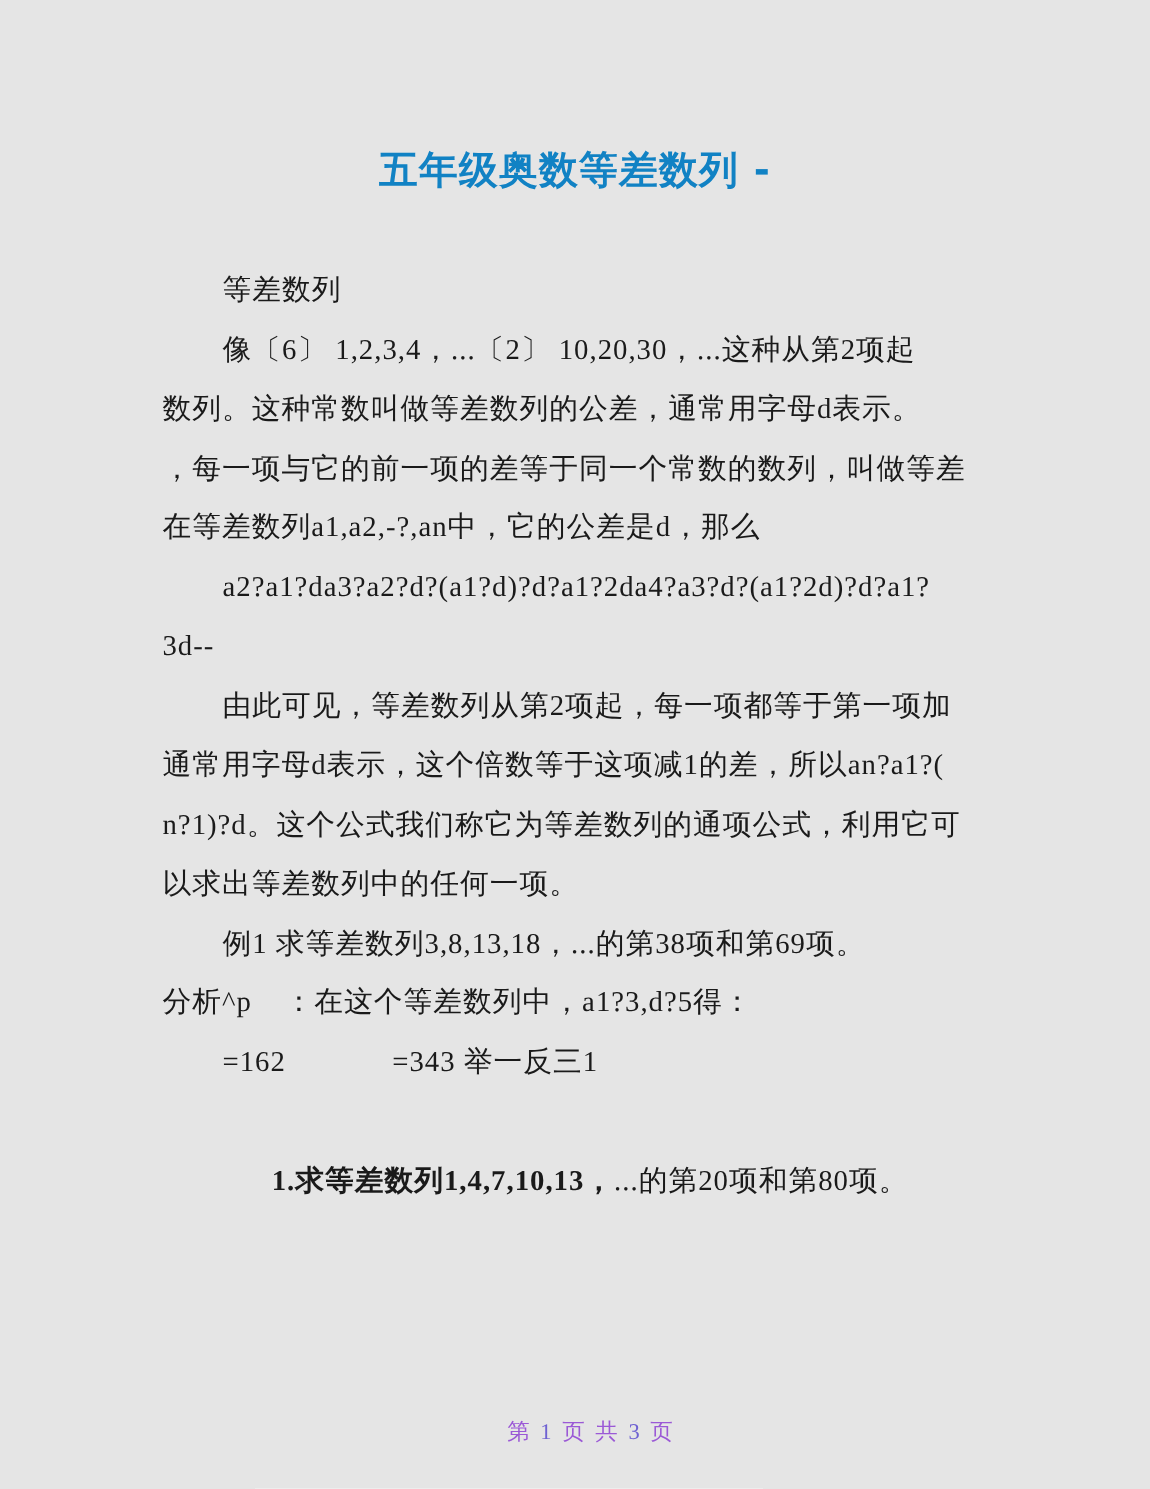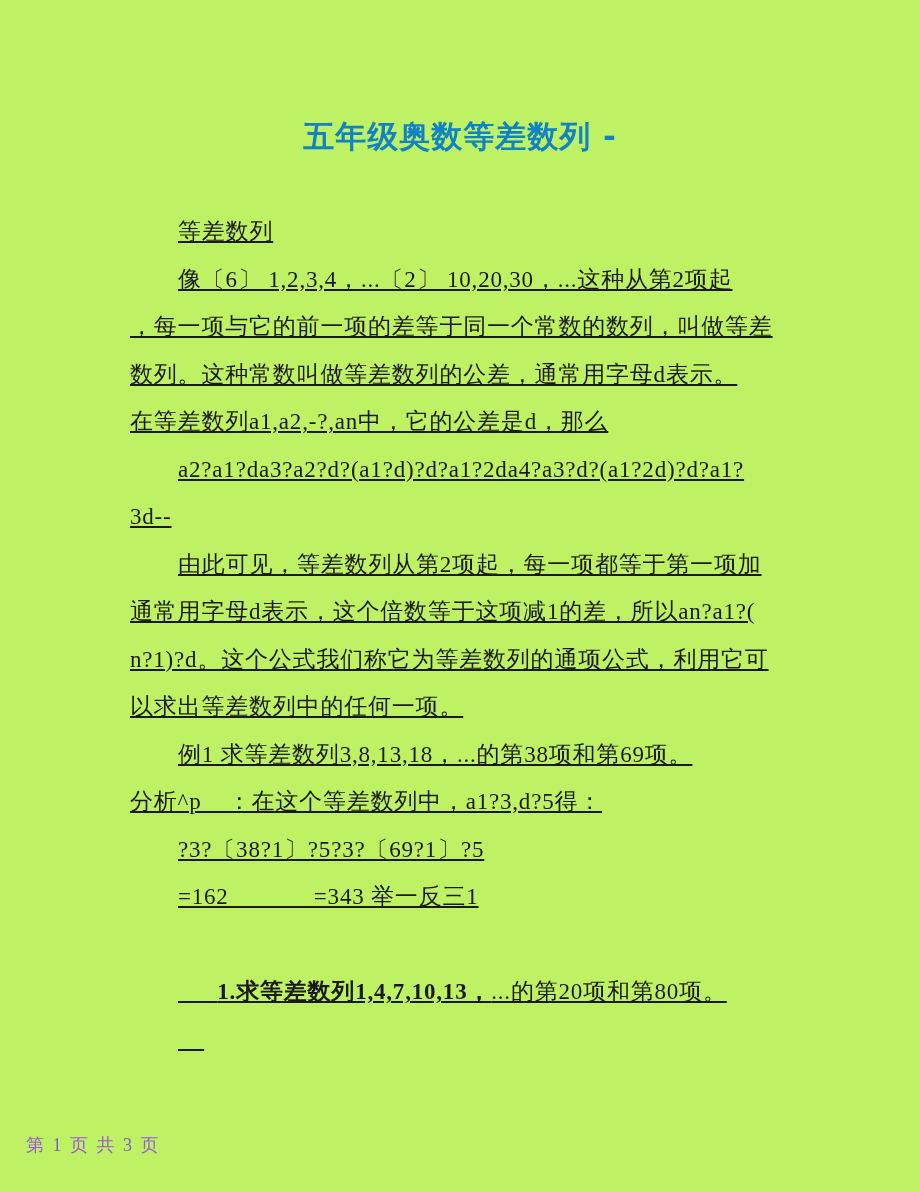--- a/index.html
+++ b/index.html
@@ -3,75 +3,74 @@
 <meta charset="utf-8">
 <style>
   html,body{margin:0;padding:0;}
   body{
     width:920px;height:1191px;
     background:#ffffff;
     font-family:"Liberation Serif","DejaVu Serif",serif;
     position:relative;
     overflow:hidden;
   }
-  .page{position:absolute;inset:0;background:#bef264;}
+  .page{position:absolute;inset:0;background:#e5e5e5;}
   .doc-title{
     margin:116px 0 0 0;
     text-align:center;
     font-family:"DejaVu Sans","Liberation Sans",sans-serif;
     font-weight:bold;
     font-size:31px;
     line-height:40px;
     letter-spacing:1px;
     color:#1182c4;
   }
   .doc-body{
     margin:52px 130px 0 130px;
     font-size:23px;
     line-height:47.5px;
     letter-spacing:0.8px;
     color:#1a1a1a;
-    text-decoration:underline;
   }
   .ln{white-space:pre;}
   .ind{padding-left:48px;}
   .exercise .bold-seg{font-weight:bold;}
   .page-footer{
     position:absolute;
     top:1106px;left:0;right:0;
+    text-align:center;
     font-size:18px;
     line-height:26px;
     letter-spacing:2px;
     white-space:pre;
   }
   .f-cjk{color:#9b59d6;}
   .f-num{color:#6f62d2;}
 </style>
 </head>
 <body>
 
 <div class="page">
 
   <h1 class="doc-title">五年级奥数等差数列 -</h1>
 
   <div class="doc-body">
     <div class="ln ind">等差数列</div>
     <div class="ln ind">像〔6〕 1,2,3,4，...〔2〕 10,20,30，...这种从第2项起</div>
+    <div class="ln">数列。这种常数叫做等差数列的公差，通常用字母d表示。</div>
     <div class="ln">，每一项与它的前一项的差等于同一个常数的数列，叫做等差</div>
-    <div class="ln">数列。这种常数叫做等差数列的公差，通常用字母d表示。</div>
     <div class="ln">在等差数列a1,a2,-?,an中，它的公差是d，那么</div>
     <div class="ln ind">a2?a1?da3?a2?d?(a1?d)?d?a1?2da4?a3?d?(a1?2d)?d?a1?</div>
     <div class="ln">3d--</div>
     <div class="ln ind">由此可见，等差数列从第2项起，每一项都等于第一项加</div>
     <div class="ln">通常用字母d表示，这个倍数等于这项减1的差，所以an?a1?(</div>
     <div class="ln">n?1)?d。这个公式我们称它为等差数列的通项公式，利用它可</div>
     <div class="ln">以求出等差数列中的任何一项。</div>
     <div class="ln ind">例1 求等差数列3,8,13,18，...的第38项和第69项。</div>
     <div class="ln">分析^p    ：在这个等差数列中，a1?3,d?5得：</div>
-    <div class="ln ind">?3?〔38?1〕?5?3?〔69?1〕?5</div>
     <div class="ln ind">=162             =343 举一反三1</div>
     <div class="ln ind exercise">
       <span class="bold-seg">1.求等差数列1,4,7,10,13，</span><span>...的第20项和第80项。</span>
     </div>
   </div>
 
   <div class="page-footer">
     <span class="f-cjk">第 </span><span class="f-num">1</span><span class="f-cjk"> 页 共 </span><span class="f-num">3</span><span class="f-cjk"> 页</span>
   </div>
 

